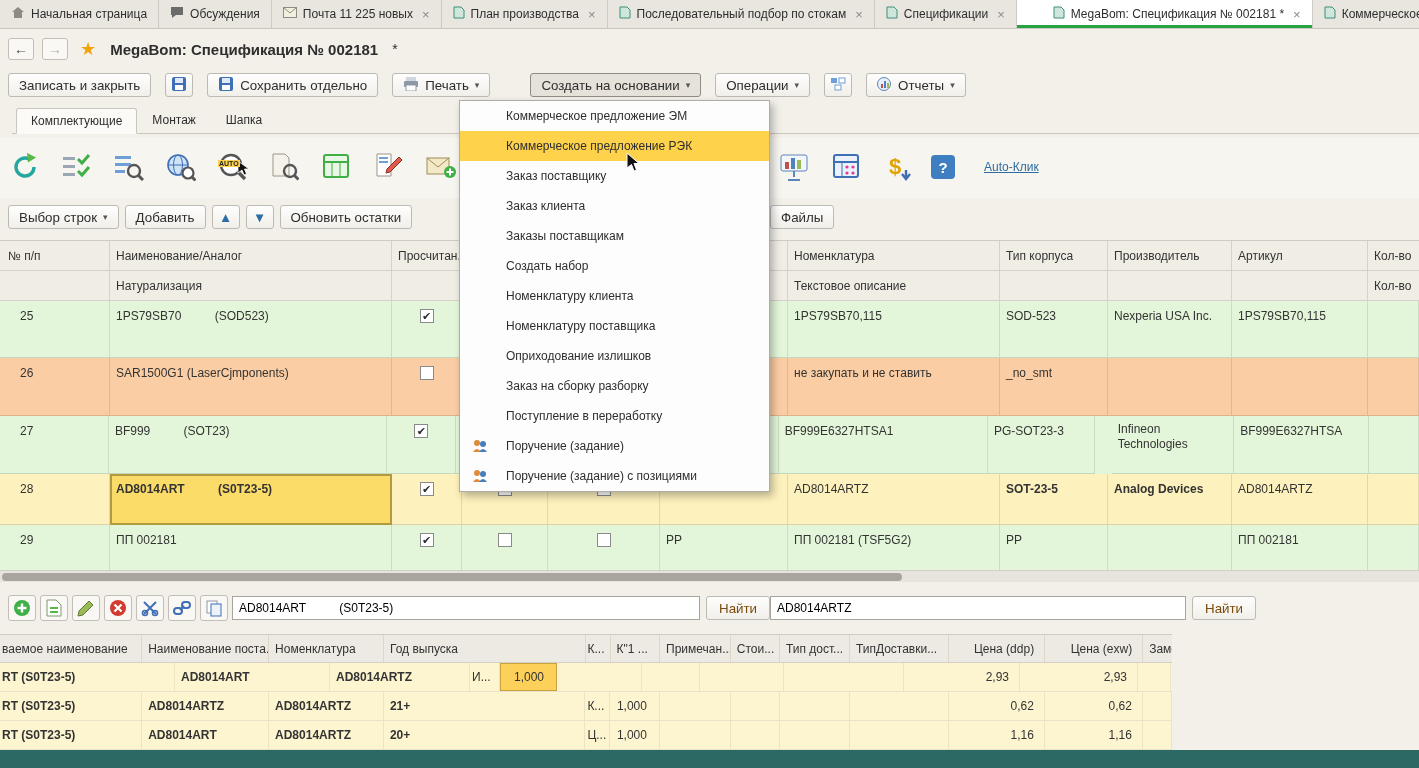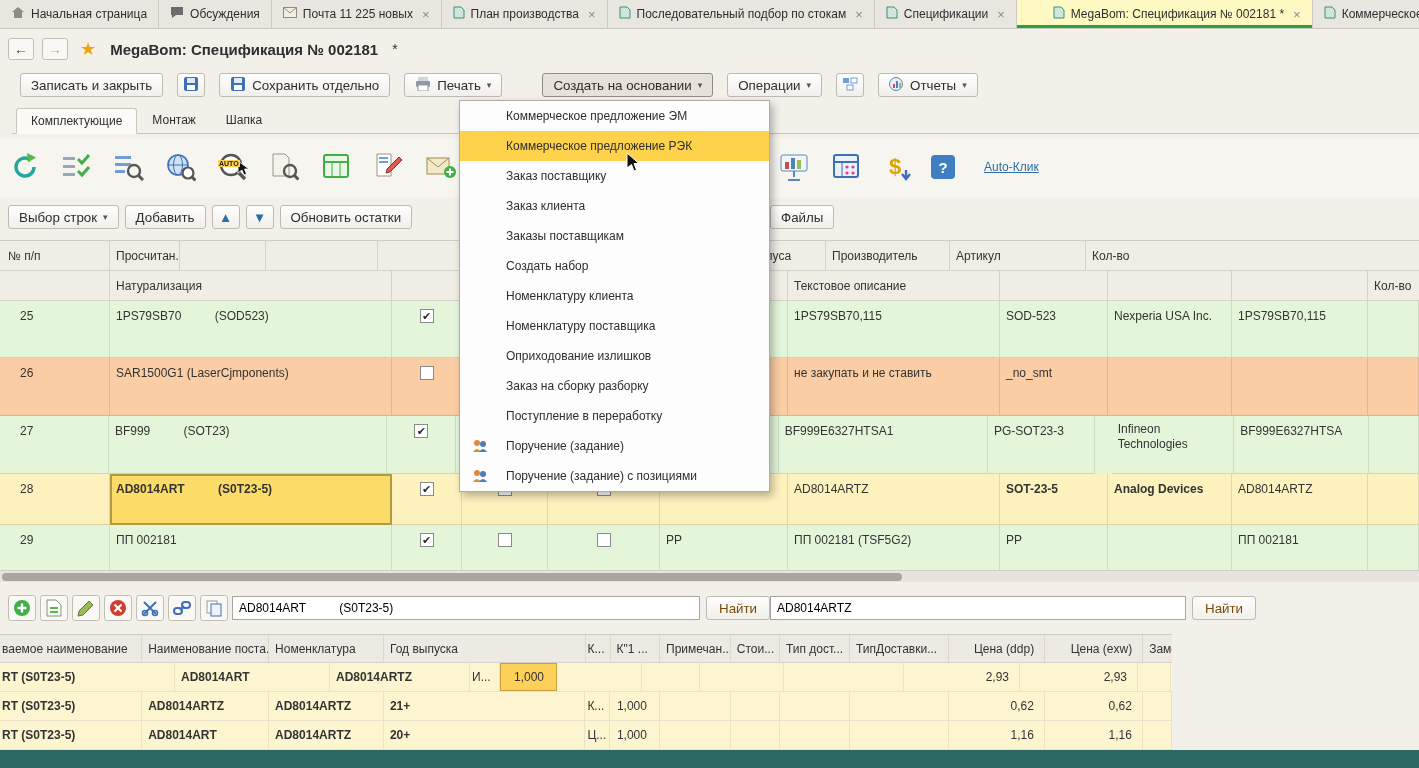--- a/index.html
+++ b/index.html
@@ -4,36 +4,36 @@
 <style>
 * { margin:0; padding:0; box-sizing:border-box; }
 body { font-family:"Liberation Sans", sans-serif; font-size:12px; color:#333; background:#fff; }
 #screen { position:relative; width:1419px; height:768px; background:#f3f0ea; overflow:hidden; }
 
 
 .tabbar { position:absolute; top:0; left:0; width:1419px; height:29px; background:#e9e6e0;
   border-bottom:1px solid #c9c5bf; display:flex; overflow:hidden; }
 .tab { display:flex; align-items:center; gap:6px; padding:0 11px; border-right:1px solid #cdc9c3;
   white-space:nowrap; color:#2e2e2e; }
-.tab.active { background:#fef9c3; box-shadow:inset 0 -3px 0 #27a343;padding-left:36px; }
+.tab.active { background:#ffffff; box-shadow:inset 0 -3px 0 #27a343;padding-left:36px; }
 .tab .tclose { color:#8a8a8a; margin-left:3px; font-size:13px; line-height:1; }
 .tab svg { flex:0 0 auto; }
 
 
 .titlebar { position:absolute; top:29px; left:0; width:1419px; height:40px; display:flex; align-items:center; gap:8px; padding-left:8px; }
 .navbtn { width:26px; height:22px; border:1px solid #c2beb7; border-radius:3px; background:#faf8f4;
   display:flex; align-items:center; justify-content:center; font-size:14px; color:#444; }
 .navbtn.disabled { color:#b0aca6; }
 .star { color:#f2a javascript0b00; }
 .star { color:#f0a30b; font-size:18px; margin-left:4px; }
 .wtitle { font-size:15px; font-weight:bold; color:#2e2e2e; margin-left:6px; }
 .wmod { font-size:14px; color:#2e2e2e; margin-left:6px; }
 
 
-.cmdbar { position:absolute; top:70px; left:0; width:1157px; height:30px; display:flex; align-items:center; padding-left:20px; gap:14px; }
+.cmdbar { position:absolute; top:70px; left:0; width:1157px; height:30px; display:flex; align-items:center; padding-left:8px; gap:14px; }
 .tbtn { height:24px; display:inline-flex; align-items:center; gap:6px; padding:0 10px;
   border:1px solid #bdbab3; border-radius:3px; background:linear-gradient(#fefefe,#f1efe9); color:#2e2e2e; }
 .tbtn.iconic { padding:0 5px; }
 .tbtn.pressed { background:#e6e2d9; border-color:#8f8c85; }
 .caret { font-size:9px; color:#555; }
 
 
 .viewtabs { position:absolute; top:106px; left:12px; width:1419px; height:28px; display:flex; align-items:flex-end; padding-left:4px; border-bottom:1px solid #c9c5bf; }
 .vtab { padding:5px 14px; border:1px solid transparent; color:#2e2e2e; }
 .vtab.active { background:#fbfaf7; border-color:#c9c5bf; border-bottom-color:#fbfaf7; border-radius:3px 3px 0 0; margin-bottom:-1px; }
@@ -370,20 +370,21 @@
       <span>Обновить остатки</span>
     </button>
     <button class="tbtn files-btn">
       <span>Файлы</span>
     </button>
   </div>
 
   <div class="mtable">
     <div class="mhrow">
       <div class="mc c0">№ п/п</div>
+      <div class="mc c1">Наименование/Аналог</div>
       <div class="mc c2">Просчитан...</div>
       <div class="mc c3"></div>
       <div class="mc c4"></div>
       <div class="mc c5"></div>
       <div class="mc c6">Номенклатура</div>
       <div class="mc c7">Тип корпуса</div>
       <div class="mc c8">Производитель</div>
       <div class="mc c9">Артикул</div>
       <div class="mc c10">Кол-во</div>
     </div>

